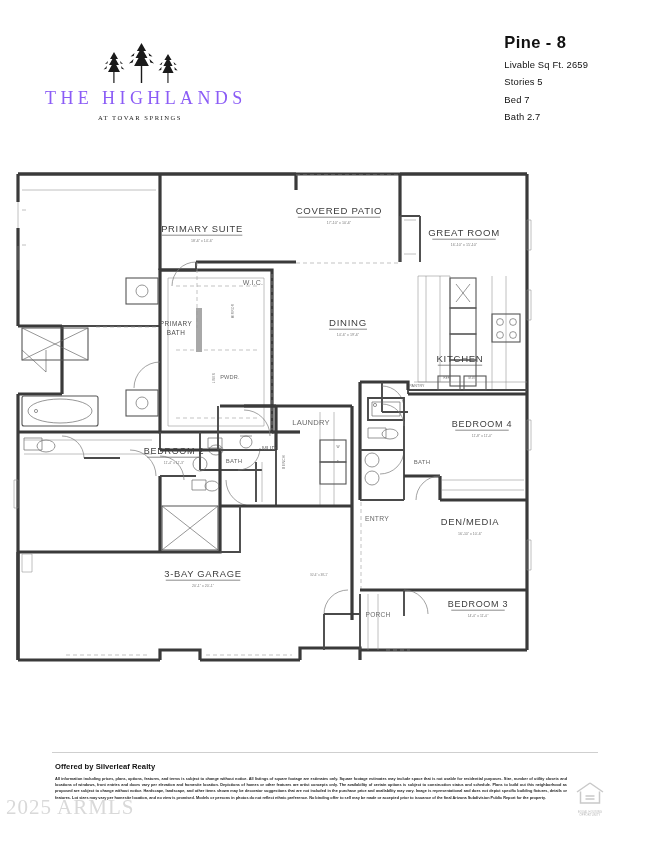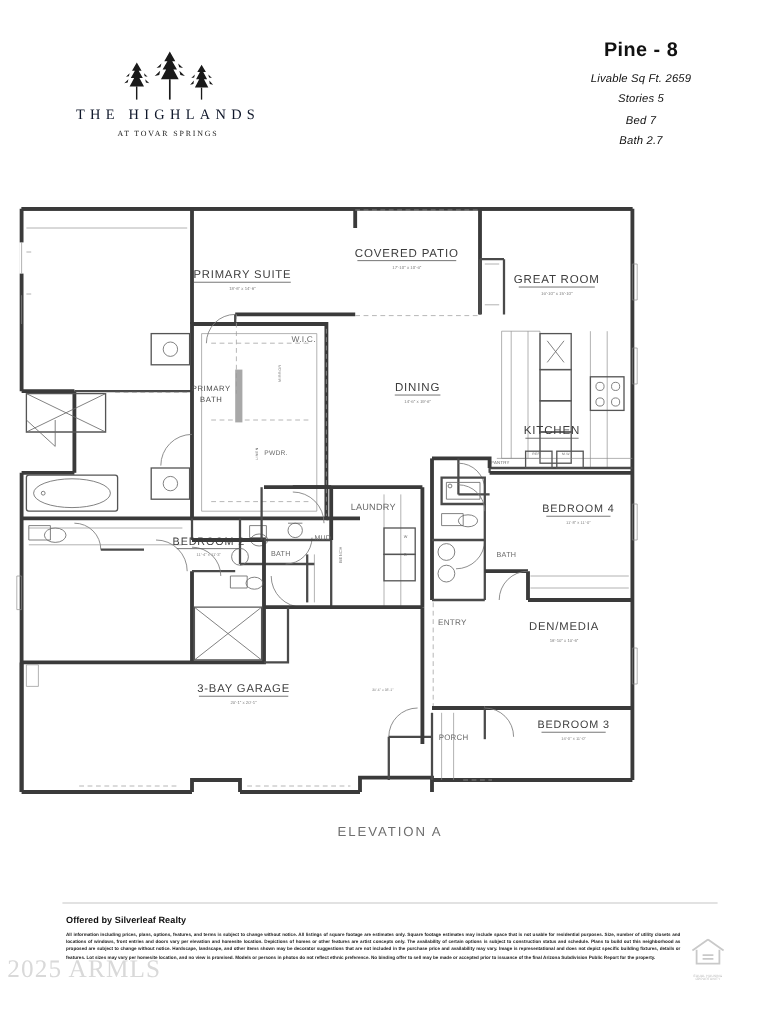--- a/index.html
+++ b/index.html
@@ -13,31 +13,31 @@
   }
   .page{position:absolute;inset:0;}
 
   
   .header{position:absolute;left:0;top:0;width:650px;height:140px;}
 
   .logo{position:absolute;left:45px;top:42px;width:190px;text-align:center;}
   .trees{height:42px;display:flex;align-items:flex-end;justify-content:center;gap:3px;}
   .logo-name{
     font-family:"Liberation Serif", serif;
-    font-size:12px;letter-spacing:4.4px;
-    color:#0f172a;margin-top:4px;white-space:nowrap;
+    font-size:18px;letter-spacing:4.4px;
+    color:#8b5cf6;margin-top:4px;white-space:nowrap;
   }
   .logo-sub{
     font-family:"Liberation Serif", serif;
     font-size:6.6px;letter-spacing:1.5px;color:#222;margin-top:5px;
   }
 
-  .plan-meta{position:absolute;right:74px;top:33px;text-align:center;}
+  .plan-meta{position:absolute;right:62px;top:33px;text-align:left;}
   .plan-title{font-size:16.5px;font-weight:bold;letter-spacing:.4px;color:#111;}
-  .meta-line{font-size:9.4px;color:#111;margin-top:6.5px;letter-spacing:.15px;font-style:italic;}
+  .meta-line{font-size:9.4px;color:#111;margin-top:6.5px;letter-spacing:.15px;}
 
   
   .plan-wrap{position:absolute;left:0;top:150px;width:650px;height:520px;}
   .plan-svg{display:block;}
 
   .elevation{
     position:absolute;left:0;top:688px;width:650px;text-align:center;
     font-size:11px;letter-spacing:1.6px;color:#6e6e6e;
   }
 
@@ -398,21 +398,20 @@
           <g>
             <text x="338" y="313" text-anchor="middle" font-size="3.2" fill="#6a6a6a" letter-spacing=".2" font-family="&quot;Liberation Sans&quot;, sans-serif">D</text>
           </g>
           <g>
             <text x="215" y="228" text-anchor="middle" font-size="2.8" fill="#6e6e6e" letter-spacing=".4" font-family="&quot;Liberation Sans&quot;, sans-serif" transform="rotate(-90 215 228)">LINEN</text>
           </g>
         </g>
     </svg>
   </div>
 
-  <div class="elevation">ELEVATION A</div>
 
   <div class="footer">
     <div class="rule"></div>
     <div class="offered">Offered by Silverleaf Realty</div>
     <div class="disclaimer">All information including prices, plans, options, features, and terms is subject to change without notice. All listings of square footage are estimates only. Square footage estimates may include space that is not usable for residential purposes. Size, number of utility closets and locations of windows, front entries and doors vary per elevation and homesite location. Depictions of homes or other features are artist concepts only. The availability of certain options is subject to construction status and schedule. Plans to build out this neighborhood as proposed are subject to change without notice. Hardscape, landscape, and other items shown may be decorator suggestions that are not included in the purchase price and availability may vary. Image is representational and does not depict specific building fixtures, details or features. Lot sizes may vary per homesite location, and no view is promised. Models or persons in photos do not reflect ethnic preference. No binding offer to sell may be made or accepted prior to issuance of the final Arizona Subdivision Public Report for the property.</div>
     <div class="fair-housing">
       <svg width="30" height="26" viewBox="0 0 30 26" aria-hidden="true">
         <g fill="none" stroke="#c9c9c9" stroke-width="1.5">
           <path d="M15 3 L28 12 M15 3 L2 12"></path>
           <path d="M5.5 11.5 V23 H24.5 V11.5"></path>

